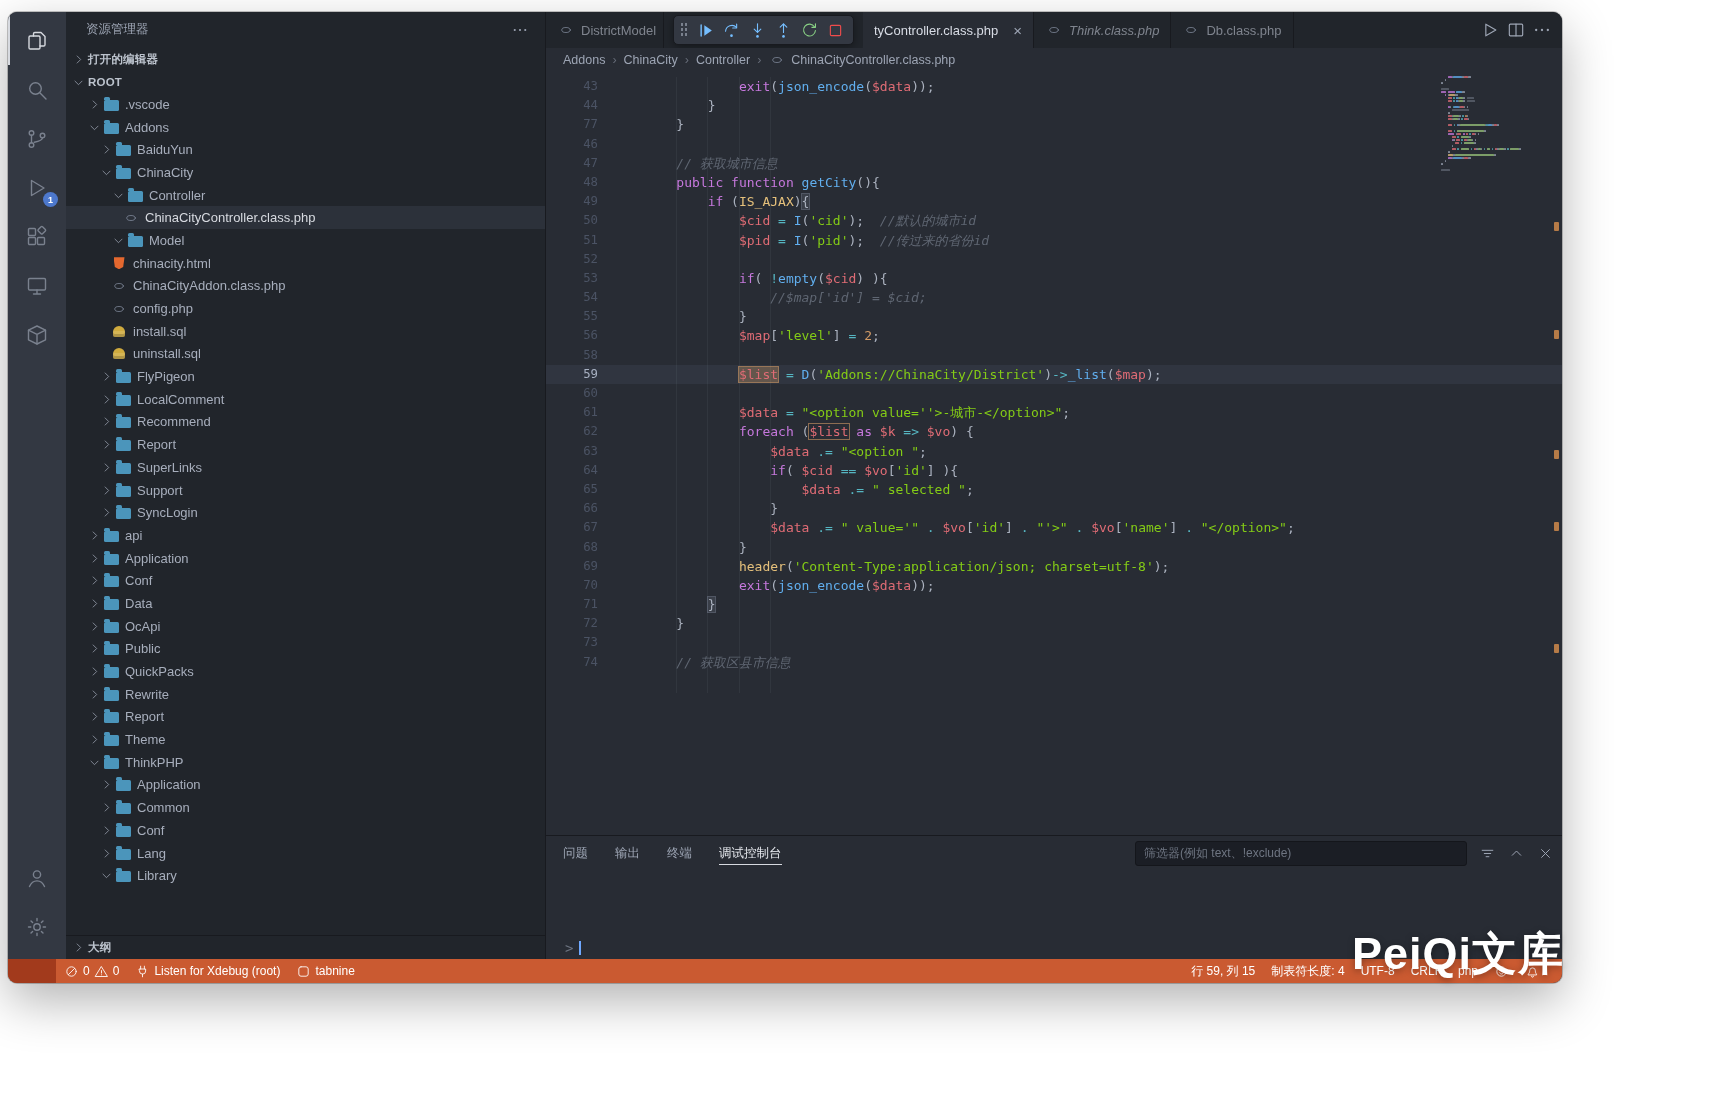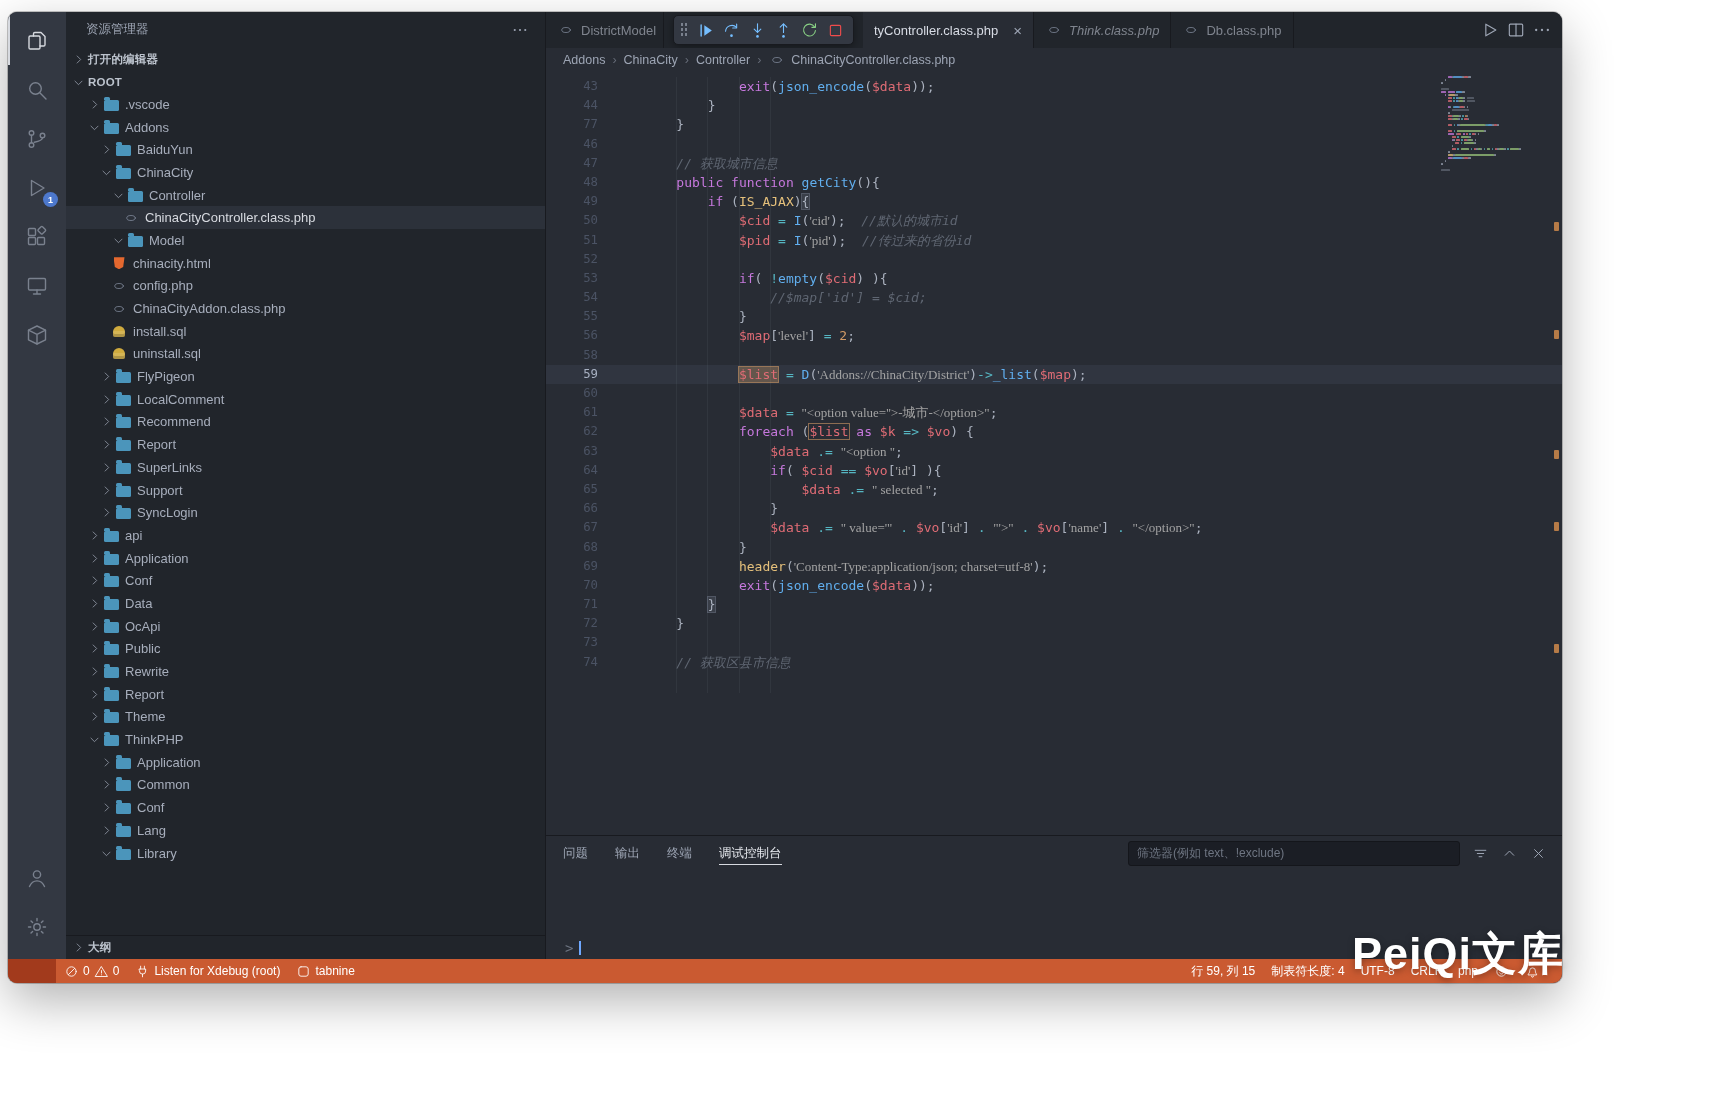--- a/index.html
+++ b/index.html
@@ -73,35 +73,35 @@
 
   .editor{position:relative;flex:1;min-height:0;background:#282c34;overflow:hidden;
     font-family:"DejaVu Sans Mono",monospace;}
   .code{position:relative;padding-top:5px;font-size:13px;line-height:19.2px;}
   .cline{display:flex;height:19.2px;white-space:pre;}
   .cline.current{background:rgba(160,180,220,.07);}
   .lnum{flex:none;width:52px;text-align:right;color:#4b5364;font-size:12.3px;}
   .cline.current .lnum{color:#a8b1c2;}
   .ltext{flex:none;padding-left:47px;white-space:pre;}
   .tk-pl{color:#abb2bf;} .tk-kw{color:#c678dd;} .tk-fn{color:#61afef;} .tk-var{color:#e06c75;}
-  .tk-str{color:#a3a3a3;font-family:Liberation Serif, serif;} .tk-num{color:#d19a66;} .tk-cmt{color:#5f6672;font-style:italic;}
+  .tk-str{color:#84cc16;} .tk-num{color:#d19a66;} .tk-cmt{color:#5f6672;font-style:italic;}
   .tk-op{color:#56b6c2;} .tk-cn{color:#e5c07b;} .tk-ws{color:#abb2bf;}
   .mk-sel{background:rgba(209,154,102,.32);box-shadow:0 0 0 1px rgba(209,154,102,.65);}
   .mk-box{box-shadow:0 0 0 1px rgba(209,154,102,.6);}
   .mk-bracket{background:rgba(130,140,160,.2);box-shadow:0 0 0 1px rgba(130,140,160,.45);}
   .guide{position:absolute;top:5px;width:1px;height:616px;background:rgba(171,178,191,.08);}
   .minimap{position:absolute;top:4px;right:12px;width:112px;cursor:pointer;}
   .mm-line{height:2px;margin-bottom:1px;display:flex;}
   .mm-tok{height:2px;border-radius:.5px;opacity:.75;}
   .mm-sp{height:2px;}
   .rmark{position:absolute;right:3px;width:5px;height:9px;background:#cf8a4b;opacity:.85;border-radius:1px;}
 
   
   .panel{height:124px;border-top:1px solid #181a1f;background:#282c34;display:flex;flex-direction:column;flex:none;}
-  .panel-header{height:34px;display:flex;align-items:center;padding:0 15px 0 17px;flex:none;}
+  .panel-header{height:34px;display:flex;align-items:center;padding:0 8px 0 17px;flex:none;}
   .ptabs{display:flex;gap:27px;height:100%;align-items:center;}
   .ptab{height:100%;display:flex;align-items:center;font-size:12.5px;color:#9da5b4;position:relative;cursor:pointer;}
   .ptab.active{color:#e8ebf0;}
   .ptab.active::after{content:"";position:absolute;left:0;right:0;bottom:5px;height:1px;background:#d7dae0;}
   .pright{margin-left:auto;display:flex;align-items:center;gap:12px;color:#9da5b4;}
   .pright .picon{display:flex;cursor:pointer;}
   .pright svg{width:17px;height:17px;}
   .filter input{width:332px;height:25px;background:#1b1e25;border:1px solid #14161b;border-radius:3px;
     color:#ccd2dd;font-size:12px;padding:0 8px;outline:none;font-family:inherit;}
   .filter input::placeholder{color:#6e7582;}
@@ -341,31 +341,31 @@
               <span class="tlabel">chinacity.html</span>
             </div>
             <div class="trow" style="padding-left: 44px;">
               <span class="ficon ficon-php">
                 <span style="display: flex;">
                   <svg viewBox="0 0 24 24" fill="none" stroke="currentColor" stroke-width="1.4" stroke-linecap="round" stroke-linejoin="round">
                     <ellipse cx="12" cy="12" rx="8.5" ry="5"></ellipse>
                   </svg>
                 </span>
               </span>
-              <span class="tlabel">config.php</span>
+              <span class="tlabel">ChinaCityAddon.class.php</span>
             </div>
             <div class="trow" style="padding-left: 44px;">
               <span class="ficon ficon-php">
                 <span style="display: flex;">
                   <svg viewBox="0 0 24 24" fill="none" stroke="currentColor" stroke-width="1.4" stroke-linecap="round" stroke-linejoin="round">
                     <ellipse cx="12" cy="12" rx="8.5" ry="5"></ellipse>
                   </svg>
                 </span>
               </span>
-              <span class="tlabel">ChinaCityAddon.class.php</span>
+              <span class="tlabel">config.php</span>
             </div>
             <div class="trow" style="padding-left: 44px;">
               <span class="ficon">
                 <span class="ficon-sql"></span>
               </span>
               <span class="tlabel">install.sql</span>
             </div>
             <div class="trow" style="padding-left: 44px;">
               <span class="ficon">
                 <span class="ficon-sql"></span>
@@ -533,20 +533,33 @@
                 <span style="display: flex;">
                   <svg viewBox="0 0 24 24" fill="none" stroke="currentColor" stroke-width="1.4" stroke-linecap="round" stroke-linejoin="round">
                     <path d="M9.5 5.5L16 12l-6.5 6.5"></path>
                   </svg>
                 </span>
               </span>
               <span class="ficon">
                 <span class="ficon-folder"></span>
               </span>
               <span class="tlabel">Public</span>
+            </div>
+            <div class="trow" style="padding-left: 20px;">
+              <span class="chev-slot chev">
+                <span style="display: flex;">
+                  <svg viewBox="0 0 24 24" fill="none" stroke="currentColor" stroke-width="1.4" stroke-linecap="round" stroke-linejoin="round">
+                    <path d="M9.5 5.5L16 12l-6.5 6.5"></path>
+                  </svg>
+                </span>
+              </span>
+              <span class="ficon">
+                <span class="ficon-folder"></span>
+              </span>
+              <span class="tlabel">QuickPacks</span>
             </div>
             <div class="trow" style="padding-left: 20px;">
               <span class="chev-slot chev">
                 <span style="display: flex;">
                   <svg viewBox="0 0 24 24" fill="none" stroke="currentColor" stroke-width="1.4" stroke-linecap="round" stroke-linejoin="round">
                     <path d="M9.5 5.5L16 12l-6.5 6.5"></path>
                   </svg>
                 </span>
               </span>
               <span class="ficon">

